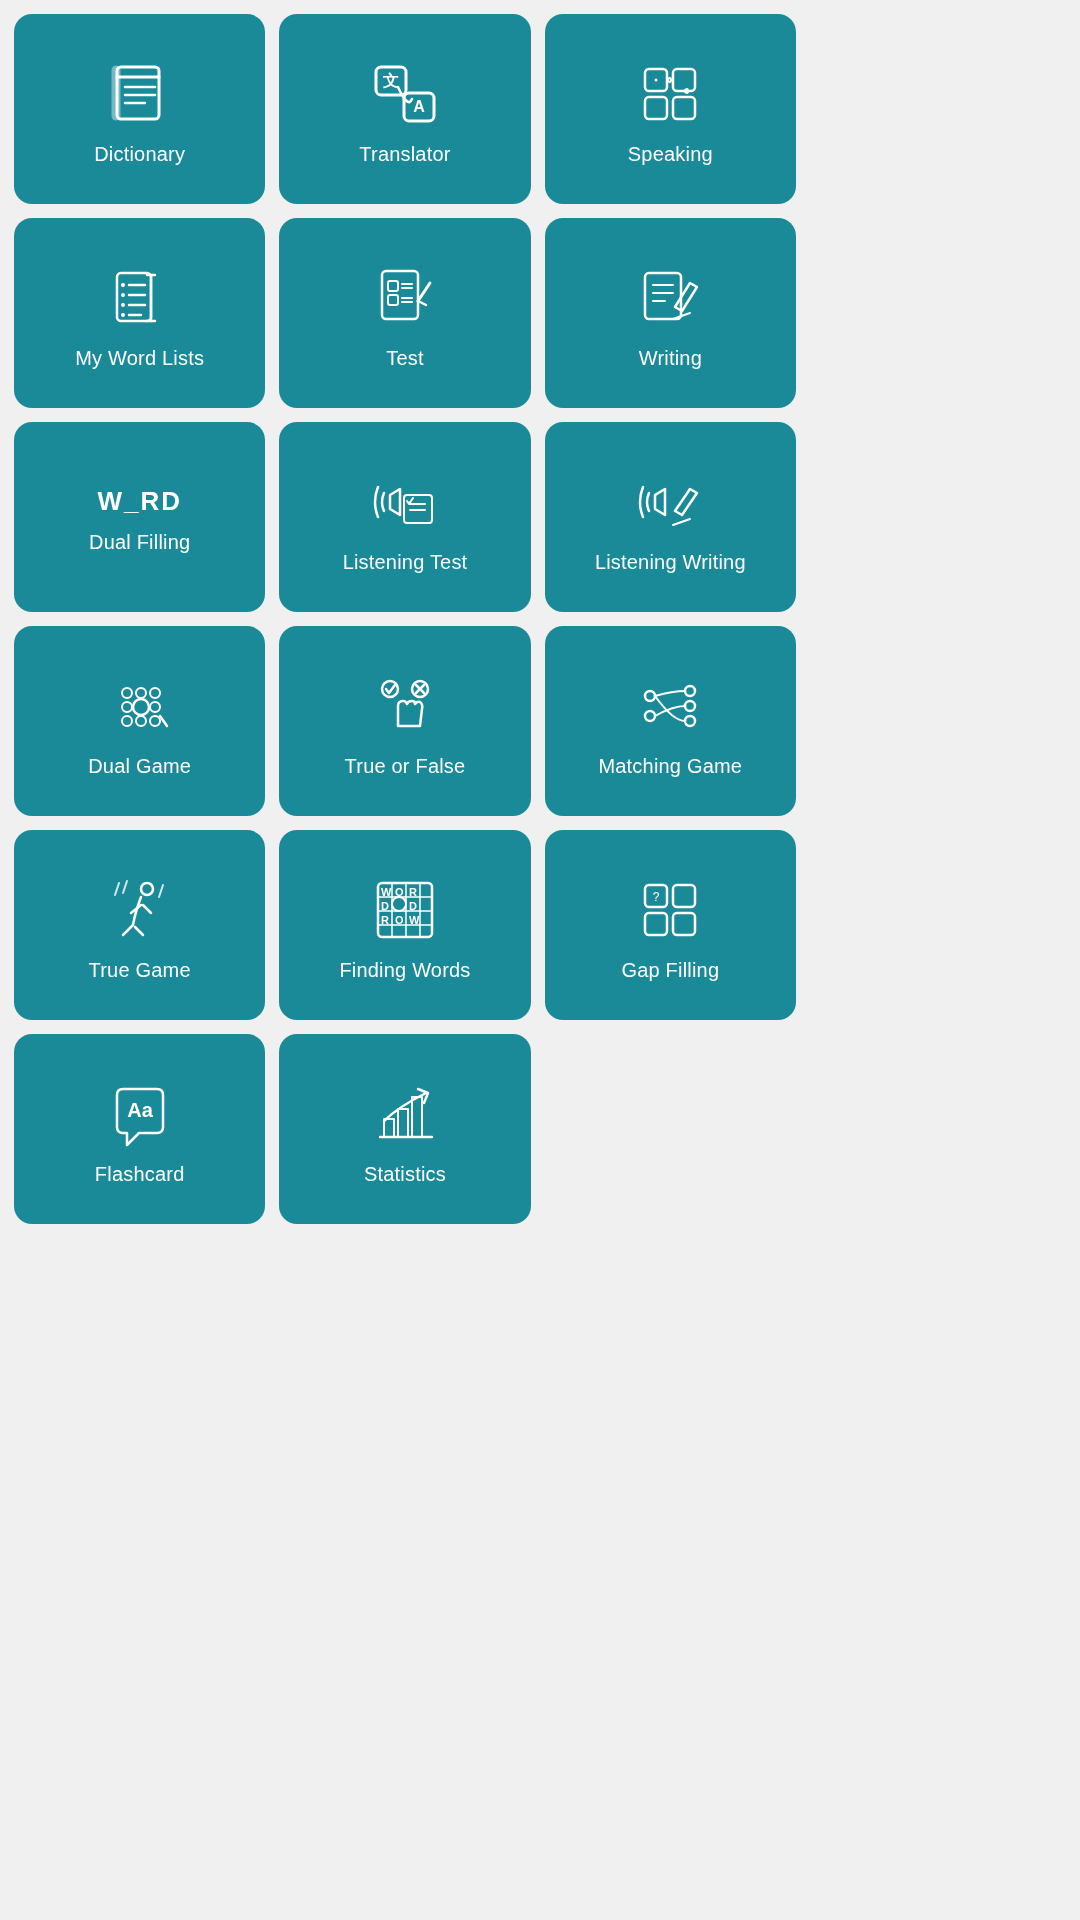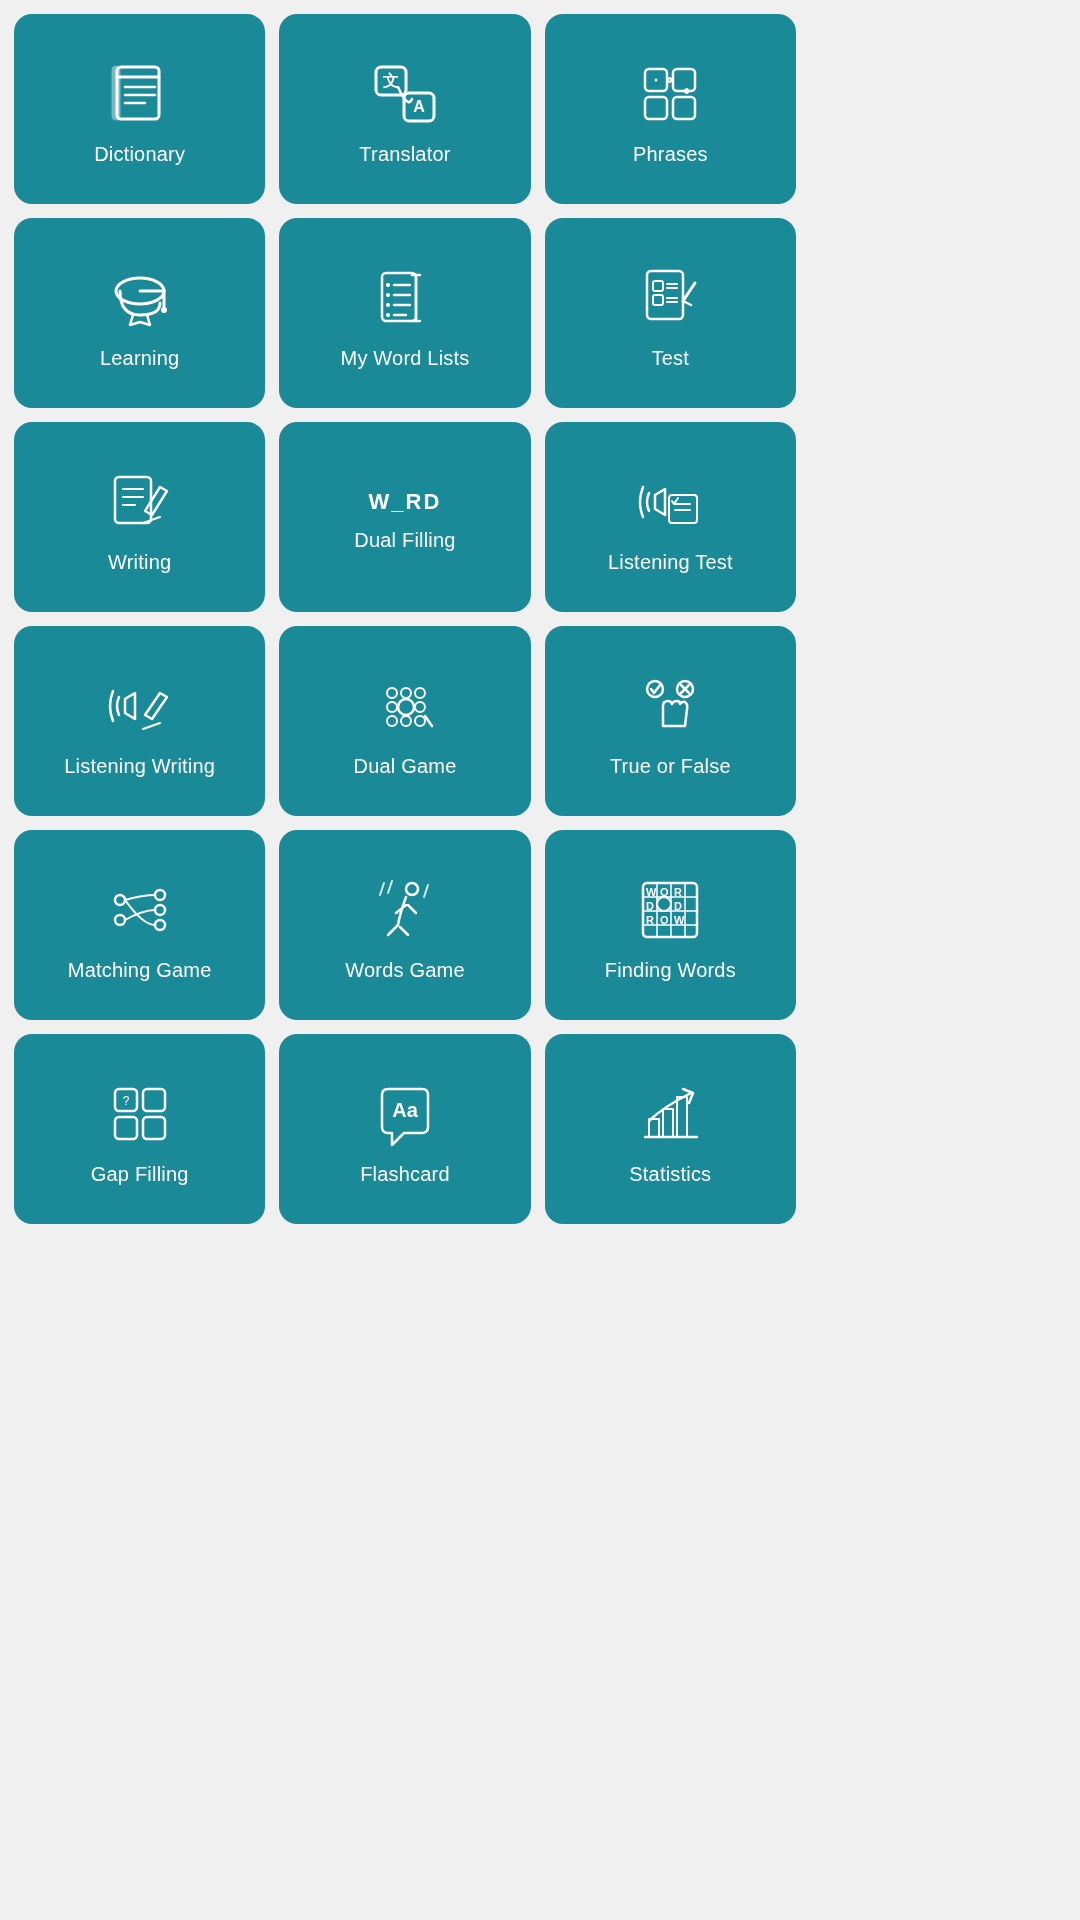--- a/index.html
+++ b/index.html
@@ -40,21 +40,21 @@
       height: 70px;
       margin-bottom: 14px;
       fill: none;
       stroke: white;
       stroke-width: 3;
       stroke-linecap: round;
       stroke-linejoin: round;
     }
     .word-fill-text {
       color: white;
-      font-size: 22px;
+      font-size: 26px;
       font-weight: 700;
       margin-bottom: 14px;
       letter-spacing: 2px;
     }
   </style>
 </head>
 <body>
 
 <div class="grid">
 
@@ -86,35 +86,24 @@
     <svg viewBox="0 0 70 70">
       <rect x="10" y="10" width="22" height="22" rx="4" stroke="white" stroke-width="2.5" fill="none"></rect>
       <rect x="38" y="10" width="22" height="22" rx="4" stroke="white" stroke-width="2.5" fill="none"></rect>
       <rect x="10" y="38" width="22" height="22" rx="4" stroke="white" stroke-width="2.5" fill="none"></rect>
       <rect x="38" y="38" width="22" height="22" rx="4" stroke="white" stroke-width="2.5" fill="none"></rect>
       <line x1="21" y1="21" x2="21" y2="21" stroke="white" stroke-width="3"></line>
 
       <path d="M32 21 Q36 17 36 21 Q36 25 32 21" stroke="white" stroke-width="2" fill="none"></path>
       <path d="M49 32 Q53 28 53 32 Q53 36 49 32" stroke="white" stroke-width="2" fill="none"></path>
     </svg>
-    <span class="tile-label">Phrases</span>
-  </div>
-
-
-  <div class="tile">
-    <svg viewBox="0 0 70 70">
-      <ellipse cx="35" cy="28" rx="24" ry="13" stroke="white" stroke-width="3" fill="none"></ellipse>
-      <line x1="35" y1="28" x2="59" y2="28" stroke="white" stroke-width="3"></line>
-      <line x1="59" y1="28" x2="59" y2="45" stroke="white" stroke-width="3"></line>
-      <circle cx="59" cy="47" r="3" fill="white" stroke="none"></circle>
-      <path d="M15 28 Q15 52 35 52 Q55 52 55 40" stroke="white" stroke-width="3" fill="none"></path>
-      <path d="M28 52 L25 62 L35 59 L45 62 L42 52" stroke="white" stroke-width="2.5" fill="none"></path>
-    </svg>
-    <span class="tile-label">Learning</span>
-  </div>
+    <span class="tile-label">Speaking</span>
+  </div>
+
+
 
   <div class="tile">
     <svg viewBox="0 0 70 70">
       <rect x="12" y="10" width="34" height="48" rx="4" stroke="white" stroke-width="2.5" fill="none"></rect>
       <line x1="18" y1="22" x2="18" y2="22" stroke="white" stroke-width="3" stroke-linecap="round"></line>
       <circle cx="18" cy="22" r="2" fill="white" stroke="none"></circle>
       <line x1="24" y1="22" x2="40" y2="22" stroke="white" stroke-width="2.5"></line>
       <circle cx="18" cy="32" r="2" fill="white" stroke="none"></circle>
       <line x1="24" y1="32" x2="40" y2="32" stroke="white" stroke-width="2.5"></line>
       <circle cx="18" cy="42" r="2" fill="white" stroke="none"></circle>
@@ -238,21 +227,21 @@
       <path d="M36 22 Q30 38 28 50" stroke="white" stroke-width="2.5" fill="none"></path>
       <path d="M36 30 L26 38" stroke="white" stroke-width="2.5"></path>
       <path d="M38 30 L46 38" stroke="white" stroke-width="2.5"></path>
       <path d="M28 50 L18 60" stroke="white" stroke-width="2.5"></path>
       <path d="M30 52 L38 60" stroke="white" stroke-width="2.5"></path>
 
       <line x1="14" y1="8" x2="10" y2="20" stroke="white" stroke-width="2" opacity="0.8"></line>
       <line x1="22" y1="6" x2="18" y2="18" stroke="white" stroke-width="2" opacity="0.8"></line>
       <line x1="58" y1="10" x2="54" y2="22" stroke="white" stroke-width="2" opacity="0.8"></line>
     </svg>
-    <span class="tile-label">Words Game</span>
+    <span class="tile-label">True Game</span>
   </div>
 
   <div class="tile">
     <svg viewBox="0 0 70 70">
 
       <rect x="8" y="8" width="54" height="54" rx="4" stroke="white" stroke-width="2.5" fill="none"></rect>
       <line x1="8" y1="22" x2="62" y2="22" stroke="white" stroke-width="1.5"></line>
       <line x1="8" y1="36" x2="62" y2="36" stroke="white" stroke-width="1.5"></line>
       <line x1="8" y1="50" x2="62" y2="50" stroke="white" stroke-width="1.5"></line>
       <line x1="22" y1="8" x2="22" y2="62" stroke="white" stroke-width="1.5"></line>

